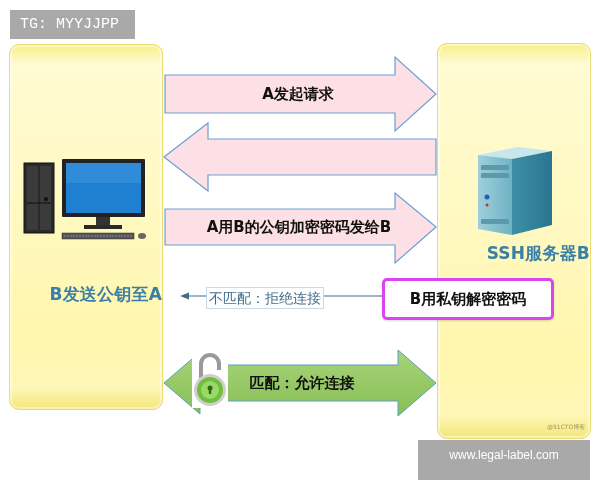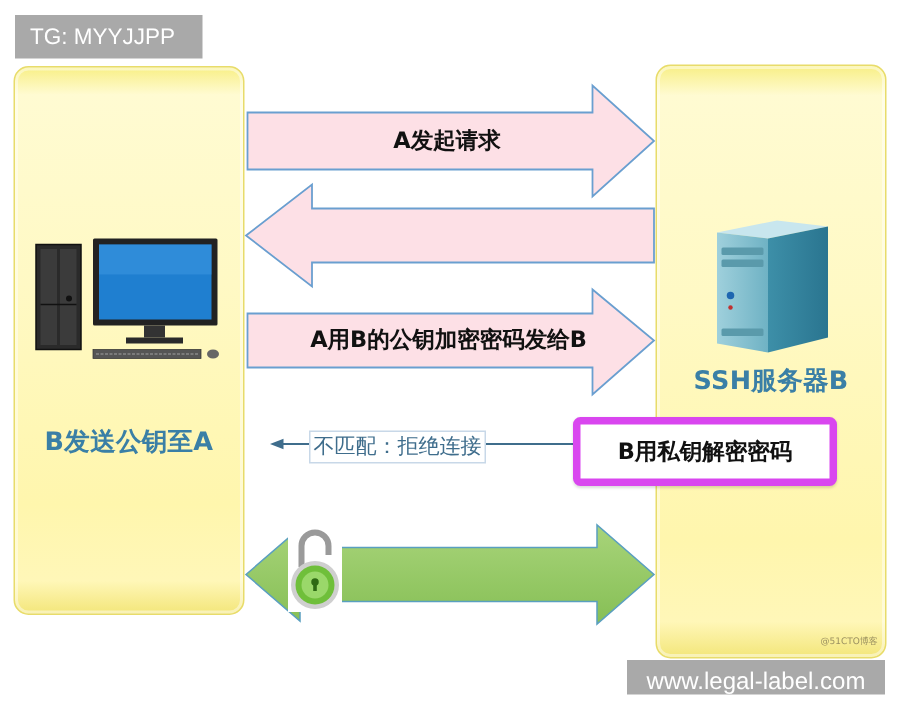--- a/index.html
+++ b/index.html
@@ -11,46 +11,46 @@
     .panel {
       position: absolute;
       border: 1px solid #e8dc6a;
       border-radius: 10px;
       background: linear-gradient(180deg, #f8ef86 0%, #fffbd2 5%, #fff9c4 40%, #fff6ad 80%, #fff7b8 94%, #f3e67a 100%);
       box-shadow: inset 0 0 0 2px rgba(255,255,255,0.45);
     }
     #panel-a { left: 9px; top: 44px; width: 152px; height: 364px; }
     #panel-b { left: 437px; top: 43px; width: 152px; height: 394px; }
     .panel-label {
-      position: absolute; left: 0; right: 0; text-align: center;
+      position: absolute; left: 0; right: 0; text-align: right;
       font-weight: bold; font-size: 17px; color: #3a7fa6;
       letter-spacing: 0.2px;
     }
     #label-a { top: 238px; }
     .arrow { position: absolute; }
     .arrow svg { position: absolute; left: 0; top: 0; }
     .arrow-text {
       position: absolute; font-weight: bold; font-size: 15px; color: #111;
       white-space: nowrap; transform: translate(-50%, -50%);
     }
     .tag {
       position: absolute; background: #a9a9a9; color: #fff;
       font-family: "Liberation Sans", sans-serif;
     }
-    #tag-tg { left: 10px; top: 10px; width: 125px; height: 29px; line-height: 29px; font-size: 15px; padding-left: 10px; box-sizing: border-box; }
-    #tag-site { left: 418px; top: 440px; width: 172px; height: 23px; line-height: 30px; font-size: 16px; text-align: center; }
+    #tag-tg { left: 10px; top: 10px; width: 125px; height: 29px; line-height: 29px; font-size: 15px; padding-left: 10px; box-sizing: border-box; font-family: Liberation Mono, monospace; }
+    #tag-site { left: 418px; top: 440px; width: 172px; height: 40px; line-height: 30px; font-size: 12px; text-align: center; }
     #watermark { position: absolute; left: 547px; top: 423px; font-size: 6px; color: #9a9060; }
     #reject-text {
       position: absolute; left: 206px; top: 287px; height: 20px; line-height: 20px;
       padding: 0 2px; border: 1px solid #c8d8e8; font-family: "DejaVu Serif", "Liberation Serif", serif;
       font-size: 14px; color: #3f6d8c; background: #fff;
     }
     #decrypt-box {
       position: absolute; left: 382px; top: 278px; width: 166px; height: 36px;
-      border: 5px solid #d946ef; border-radius: 5px; background: #fff;
+      border: 3px solid #d946ef; border-radius: 5px; background: #fff;
       box-shadow: 0 1px 2px rgba(0,0,0,0.15);
       font-weight: bold; font-size: 15px; line-height: 36px; text-align: center; color: #111;
     }
     #connector { position: absolute; left: 180px; top: 296px; width: 203px; height: 1px; }
   </style>
 </head>
 <body>
 
 <div id="tag-tg" class="tag">TG: MYYJJPP</div>
 
@@ -150,16 +150,17 @@
   <div style="position:absolute;left:30px;top:0px;width:36px;height:60px;background:#fff;">
     <svg width="36" height="60" viewBox="0 0 36 60">
       <path d="M9,30 L9,16 A9,9 0 0 1 27,16 L27,22" fill="none" stroke="#9a9a9a" stroke-width="4"></path>
       <circle cx="18" cy="42" r="16" fill="#cfcfcf"></circle>
       <circle cx="18" cy="42" r="13" fill="#6fbf3a"></circle>
       <circle cx="18" cy="42" r="9" fill="#9ad86a"></circle>
       <circle cx="18" cy="40" r="2.5" fill="#2e6a14"></circle>
       <rect x="16.8" y="40" width="2.4" height="6" fill="#2e6a14"></rect>
     </svg>
   </div>
+  <div class="arrow-text" style="left:140px;top:35px;font-size:15px;">匹配：允许连接</div>
 </div>
 
 <div id="watermark">@51CTO博客</div>
 <div id="tag-site" class="tag">www.legal-label.com</div>
 
 </body></html>

